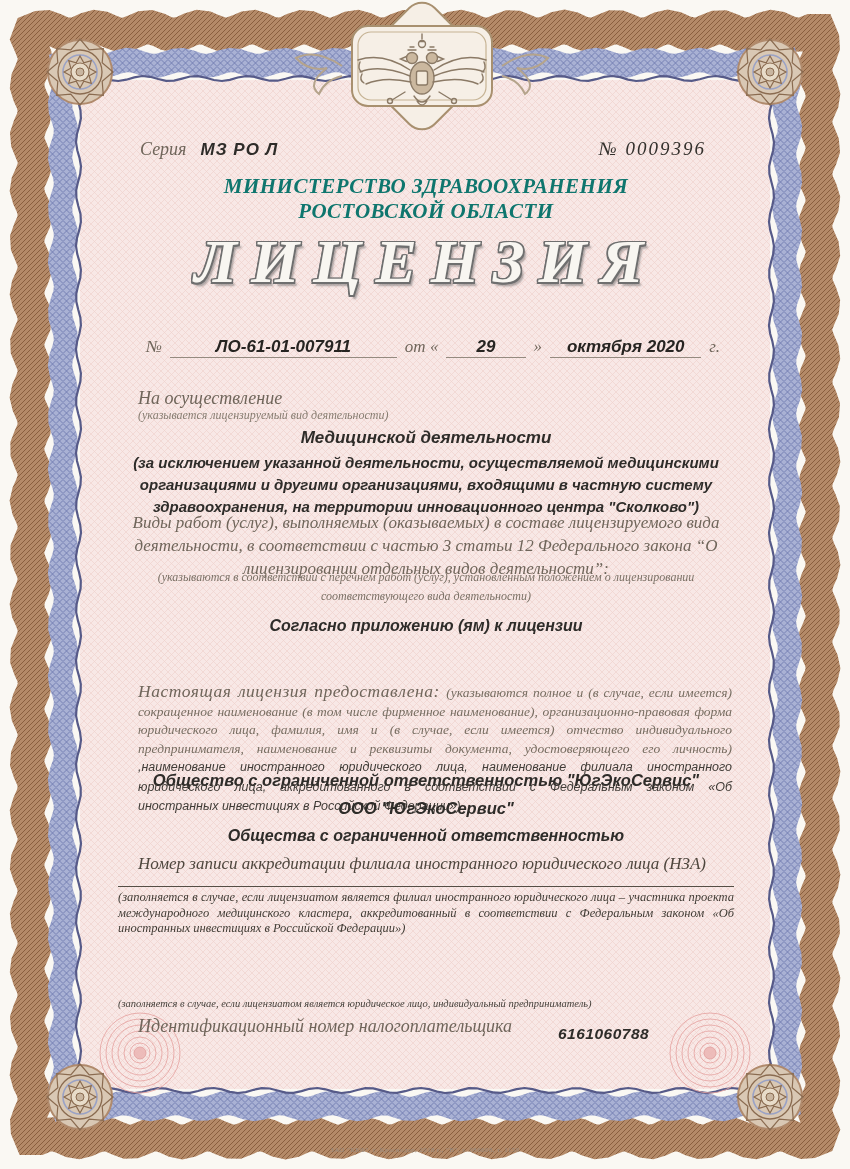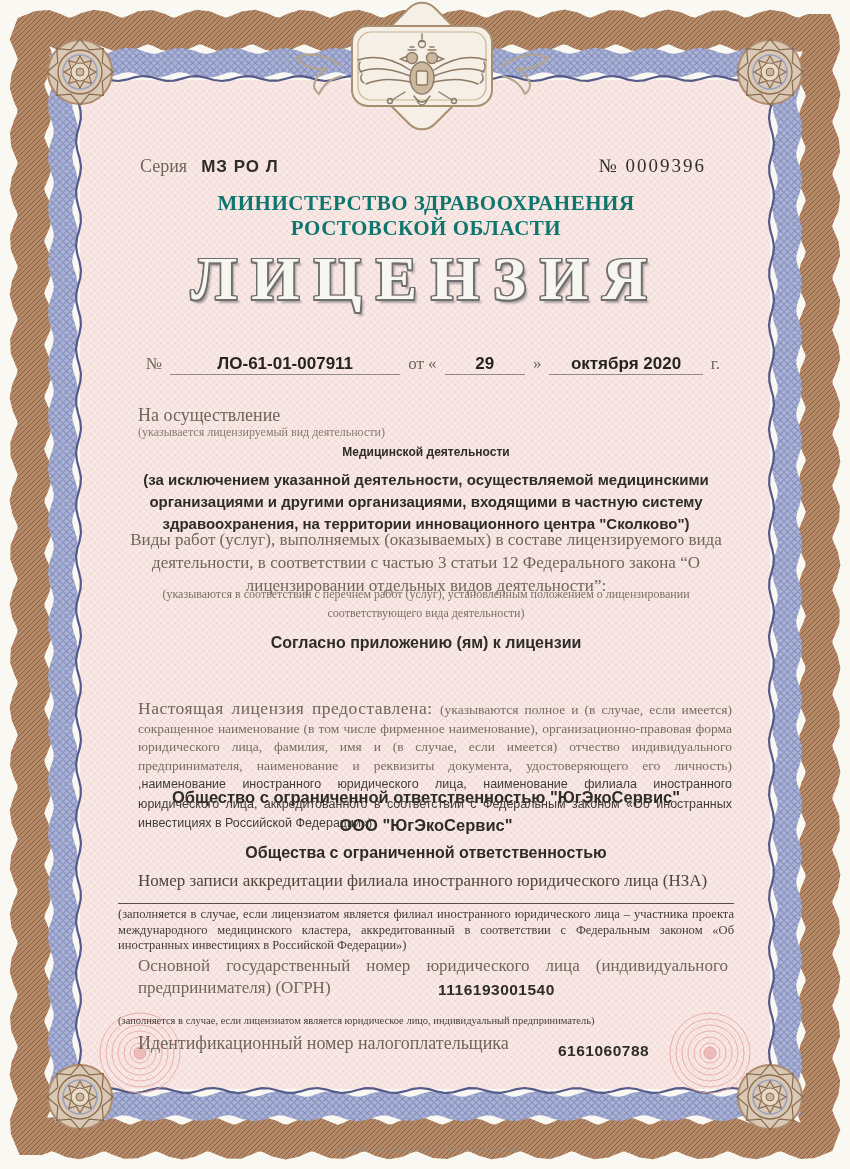--- a/index.html
+++ b/index.html
@@ -1,19 +1,19 @@
 <!DOCTYPE html>
 <html><head>
 <meta charset="utf-8">
 <style>
   html,body{margin:0;padding:0;background:#e8e6e1;}
   .page{position:relative;width:850px;height:1169px;background:#faf8f3;overflow:hidden;
         font-family:"Liberation Serif",serif;}
   #frame-svg{position:absolute;left:0;top:0;z-index:1;}
-  .content{position:absolute;left:118px;top:17px;width:616px;height:909px;z-index:2;}
+  .content{position:absolute;left:118px;top:0;width:616px;height:909px;z-index:2;font-style:italic;}
   .blk{position:absolute;left:0;right:0;}
   .serif{font-family:"Liberation Serif",serif;color:#6f655a;}
   .serif-dk{font-family:"Liberation Serif",serif;color:#46403a;}
   .sans-b{font-family:"Liberation Sans",sans-serif;font-weight:bold;color:#2e2c29;}
   .ctr{text-align:center;}
   .jst{text-align:justify;}
   
   #serial-row{top:138px;display:flex;justify-content:space-between;align-items:baseline;padding:0 28px 0 22px;}
   #serial-row .lbl{font-size:18px;}
   #serial-row .val{font-size:17px;letter-spacing:1px;margin-left:10px;}
@@ -24,21 +24,21 @@
      -1.5px 0 0 #6f6f6f,1.5px 0 0 #6f6f6f,0 -1.5px 0 #6f6f6f,0 1.5px 0 #6f6f6f,3px 4px 2px rgba(100,100,100,.5);}
   
   #license-line{top:337px;display:flex;align-items:baseline;padding:0 6px 0 20px;font-size:17px;}
   .fill{border-bottom:1.3px solid #948a7f;text-align:center;font-size:17px;}
   .fill.v{font-family:"Liberation Sans",sans-serif;font-weight:bold;color:#262421;}
   #seg-no{width:252px;}#seg-day{width:88px;}#seg-month{width:168px;}
   .lg{margin:0 8px;white-space:nowrap;}
   
   #act-intro{top:388px;padding-left:20px;font-size:18px;}
   #act-note{top:408px;padding-left:20px;font-size:12px;color:#877d71;}
-  #act-kind{top:428px;font-size:12px;text-align:center;}
+  #act-kind{top:428px;font-size:17px;text-align:center;}
   #act-exc{top:452px;font-size:15px;line-height:22px;}
   #works-text{top:511px;font-size:17px;line-height:23px;padding:0 10px;}
   #works-note{top:568px;font-size:12px;line-height:19px;color:#7b7166;}
   #per-appendix{top:617px;font-size:16px;}
   
   #grantee-par{top:683px;padding:0 2px 0 20px;line-height:17.5px;}
   #grantee-par .lead{font-size:17.5px;letter-spacing:.5px;}
   #grantee-par .n1{font-size:13.5px;color:#776d61;}
   #grantee-par .n2{font-family:"Liberation Sans",sans-serif;font-size:12.5px;color:#403c37;}
   #full-name{top:771px;font-size:16.5px;}
@@ -221,24 +221,20 @@
       <span class="n1">(указываются полное и (в случае, если имеется) сокращенное наименование (в том числе фирменное наименование), организационно-правовая форма юридического лица, фамилия, имя и (в случае, если имеется) отчество индивидуального предпринимателя, наименование и реквизиты документа, удостоверяющего его личность) </span>
       <span class="n2">,наименование иностранного юридического лица, наименование филиала иностранного юридического лица, аккредитованного в соответствии с Федеральным законом «Об иностранных инвестициях в Российской Федерации»)</span>
     </div>
     <div class="blk ctr sans-b" id="short-name">ООО "ЮгЭкоСервис"</div>
     <div class="blk serif-dk" id="nza-label">Номер записи аккредитации филиала иностранного юридического лица (НЗА)</div>
 
     <div class="blk ctr sans-b" id="legal-form">Общества с ограниченной ответственностью</div>
     <div class="blk" id="nza-line"></div>
     <div class="blk jst serif-dk" id="nza-note">(заполняется в случае, если лицензиатом является филиал иностранного юридического лица – участника проекта международного медицинского кластера, аккредитованный в соответствии с Федеральным законом «Об иностранных инвестициях в Российской Федерации»)</div>
 
-    <div class="blk" id="ogrn-block">
-      <span class="serif jst" id="ogrn-label">Основной государственный номер юридического лица (индивидуального предпринимателя) (ОГРН)</span>
-      <span class="sans-b" id="ogrn-value">1116193001540</span>
-    </div>
     <div class="blk serif-dk" id="ogrn-note">(заполняется в случае, если лицензиатом является юридическое лицо, индивидуальный предприниматель)</div>
 
     <div class="blk" id="inn-block">
       <span class="serif" id="inn-label">Идентификационный номер налогоплательщика</span>
       <span class="sans-b" id="inn-value">6161060788</span>
     </div>
   </div>
 
   <div id="imprint">ЗАО "КБФ", г. Краснодар, 2018 г., "В", з. 086608, т. 1150</div>
 </div>

